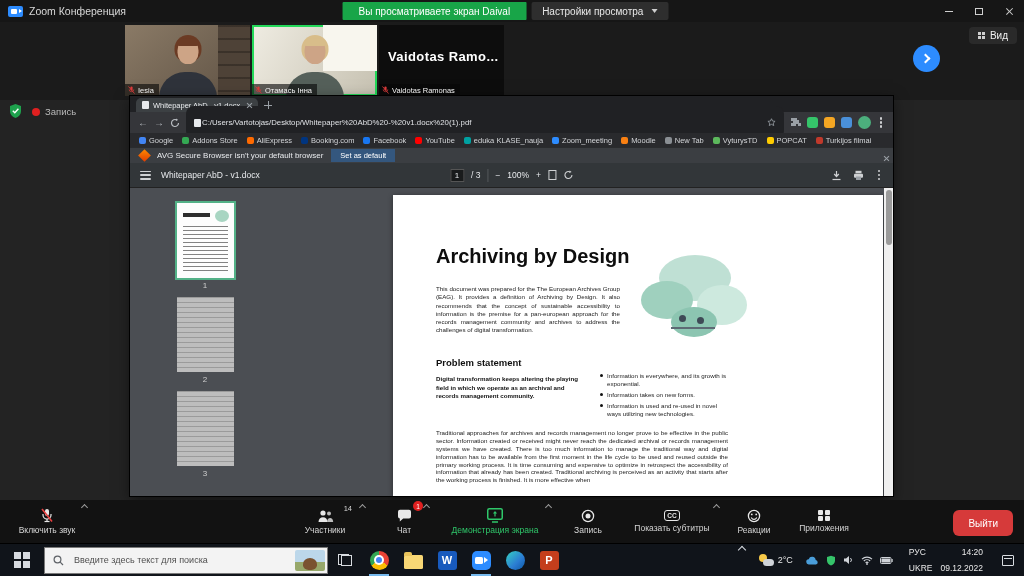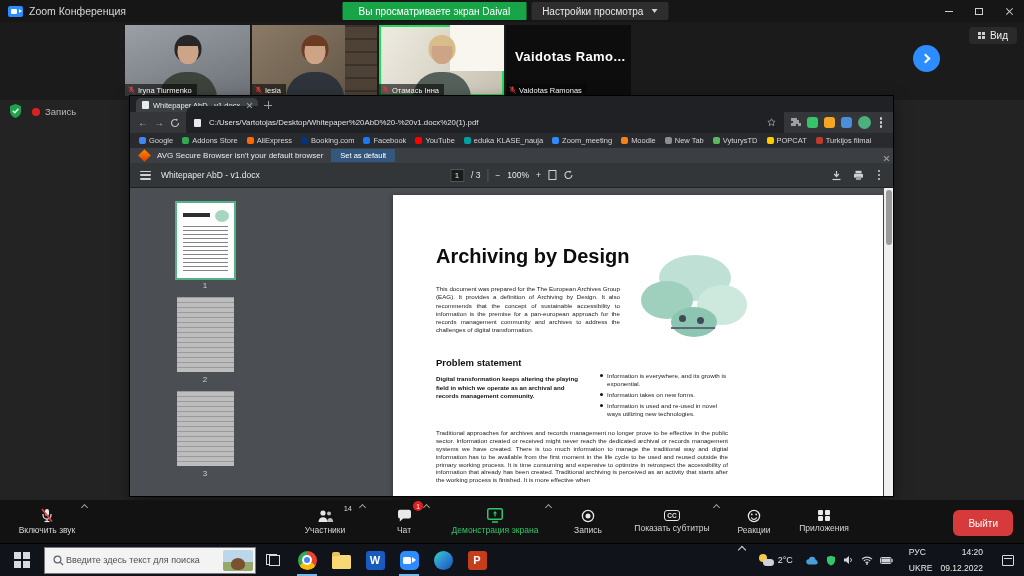--- a/index.html
+++ b/index.html
@@ -70,21 +70,21 @@
 .tab-title{font-size:7.5px;color:#e8eaed;white-space:nowrap;overflow:hidden;text-overflow:ellipsis;flex:1}
 .xicon-sm{position:relative;width:6px;height:6px;flex:0 0 auto}
 .xicon-sm:before,.xicon-sm:after{content:"";position:absolute;left:2.5px;top:-0.5px;width:1px;height:7px;background:#9aa0a6}
 .xicon-sm:before{transform:rotate(45deg)}.xicon-sm:after{transform:rotate(-45deg)}
 .plus-icon{position:relative;width:8px;height:8px;margin:0 0 3px 6px}
 .plus-icon:before,.plus-icon:after{content:"";position:absolute;background:#9aa0a6}
 .plus-icon:before{left:3.5px;top:0;width:1px;height:8px}
 .plus-icon:after{left:0;top:3.5px;width:8px;height:1px}
 .navbar{height:21px;background:#35363a;display:flex;align-items:center;gap:6px;padding:0 8px;flex:0 0 auto}
 .nav-glyph{color:#b8bcc1;font-size:10px;line-height:1}
-.urlpill{flex:1;height:33px;background:#202124;border-radius:8px;display:flex;align-items:center;gap:8px;padding:0 8px;min-width:0}
+.urlpill{flex:1;height:33px;background:#202124;border-radius:8px;display:flex;align-items:center;gap:1px;padding:0 8px;min-width:0}
 .url-text{font-size:7.8px;color:#dfe1e5;white-space:nowrap;overflow:hidden;flex:1}
 .ext{width:11px;height:11px;border-radius:3px;flex:0 0 auto}
 .ext-green{background:#35c46a}.ext-orange{background:#f5a623}.ext-blue{background:#4a90d9}
 .avatar{width:13px;height:13px;border-radius:50%;background:#4caf7d;flex:0 0 auto}
 .kebab{width:2.5px;height:2.5px;border-radius:50%;background:#cfd1d3;box-shadow:0 -4px 0 #cfd1d3,0 4px 0 #cfd1d3;margin:0 3px}
 .bmbar{height:14px;background:#292a2d;display:flex;align-items:center;gap:9px;padding:0 9px;font-size:7.5px;color:#d3d5d8;flex:0 0 auto;overflow:hidden;white-space:nowrap}
 .bm{display:flex;align-items:center;gap:3px;cursor:pointer}
 .fv{width:7px;height:7px;border-radius:2px;background:#888;flex:0 0 auto}
 .bm:nth-of-type(1) .fv{background:#4285f4}.bm:nth-of-type(2) .fv{background:#34a853}
 .bm:nth-of-type(3) .fv{background:#ff6a00}.bm:nth-of-type(4) .fv{background:#003580}
@@ -155,28 +155,28 @@
 .zb-share{left:436px;width:118px;color:#2fc76a}
 .zb-rec{left:560px;width:56px}
 .zb-capt{left:622px;width:100px}
 .zb-react{left:726px;width:56px}
 .zb-apps{left:788px;width:72px}
 .pcount{position:absolute;top:4px;right:16px;font-size:7.5px;color:#d5d5d5}
 .badge{position:absolute;top:1px;right:9px;background:#e02020;color:#fff;font-size:6.5px;min-width:10px;height:10px;border-radius:5px;display:flex;align-items:center;justify-content:center;padding:0 2px}
 .ccbox{border:1.2px solid #e8e8e8;border-radius:3px;font-size:6.5px;font-weight:bold;padding:0.5px 2.5px;color:#e8e8e8;line-height:1.1}
 .gridw{display:grid;grid-template-columns:5px 5px;grid-template-rows:5px 5px;gap:1.5px}
 .gridw i{background:#e8e8e8;border-radius:1px;display:block}
-.leave-btn{position:absolute;right:11px;top:10px;height:26px;padding:4px 15px;background:#d63a3a;border-radius:6px;color:#fff;font-size:10px;display:flex;align-items:center;cursor:pointer;z-index:41}
+.leave-btn{position:absolute;right:11px;top:10px;height:17px;padding:13px 15px;background:#d63a3a;border-radius:6px;color:#fff;font-size:10px;display:flex;align-items:center;cursor:pointer;z-index:41}
 
 
 .taskbar{position:absolute;left:0;right:0;top:543px;height:33px;background:#10141a;display:flex;align-items:center;z-index:60;border-top:1px solid #000}
 .start{width:44px;height:100%;display:flex;align-items:center;justify-content:center;cursor:pointer}
 .winlogo{display:grid;grid-template-columns:7px 7px;grid-template-rows:7px 7px;gap:1.5px}
 .winlogo i{background:#d7dbe0;display:block}
-.searchbox{width:212px;height:27px;background:#f3f3f3;border:1px solid #7a7a7a;display:flex;align-items:center;gap:2px;padding-left:8px;position:relative;cursor:text}
+.searchbox{width:284px;height:27px;background:#f3f3f3;border:1px solid #7a7a7a;display:flex;align-items:center;gap:10px;padding-left:8px;position:relative;cursor:text}
 .search-text{font-size:9px;color:#4f4f4f;white-space:nowrap}
 .doodle{position:absolute;right:2px;top:2px;width:30px;height:21px;background:linear-gradient(#bcd7ea 55%,#97a86b 55%);border-radius:2px;overflow:hidden}
 .dd-animal{position:absolute;left:8px;bottom:1px;width:14px;height:12px;background:#7a5230;border-radius:50% 50% 40% 40%}
 .taskview{width:34px;height:100%;display:flex;align-items:center;justify-content:center;cursor:pointer}
 .tvicon{position:relative;width:14px;height:12px}
 .tvicon:before{content:"";position:absolute;left:0;top:0;width:9px;height:9px;border:1px solid #d8dce0}
 .tvicon:after{content:"";position:absolute;right:0;bottom:0;width:9px;height:9px;border:1px solid #d8dce0;background:#10141a}
 .tb-app-btn{width:34px;height:100%;display:flex;align-items:center;justify-content:center;position:relative;cursor:pointer}
 .tb-app-btn.open:after{content:"";position:absolute;left:7px;right:7px;bottom:0;height:2px;background:#76b9ed}
 .chrome-ico{width:19px;height:19px;border-radius:50%;background:conic-gradient(#ea4335 0 120deg,#fbbc05 120deg 240deg,#34a853 240deg 360deg);position:relative}
@@ -231,36 +231,20 @@
         </div>
       <div class="winbtn">
           <span class="xicon"></span>
         </div>
     </div>
   </div>
 
   <div class="strip">
     <div class="tiles">
 
-      <div class="tile t1">
-        <div class="person">
-            <span class="p-hair"></span>
-            <span class="p-head"></span>
-            <span class="p-fringe"></span>
-            <span class="p-torso"></span>
-          </div>
-        <div class="tag">
-          <svg class="micoff" width="7" height="8" viewBox="0 0 7 8">
-              <rect x="2.4" y="0.5" width="2.2" height="4" rx="1.1" fill="#e03c3c"></rect>
-              <path d="M1.2 3.4a2.3 2.3 0 0 0 4.6 0" stroke="#e03c3c" stroke-width=".7" fill="none"></path>
-              <line x1="0.5" y1="0.5" x2="6.5" y2="7.5" stroke="#e03c3c" stroke-width=".9"></line>
-            </svg>
-          <span>Iryna Tiurmenko</span>
-        </div>
-      </div>
 
       <div class="tile t2">
         <span class="shelf"></span>
         <div class="person">
             <span class="p-hair"></span>
             <span class="p-head"></span>
             <span class="p-fringe"></span>
             <span class="p-torso"></span>
           </div>
         <div class="tag">

